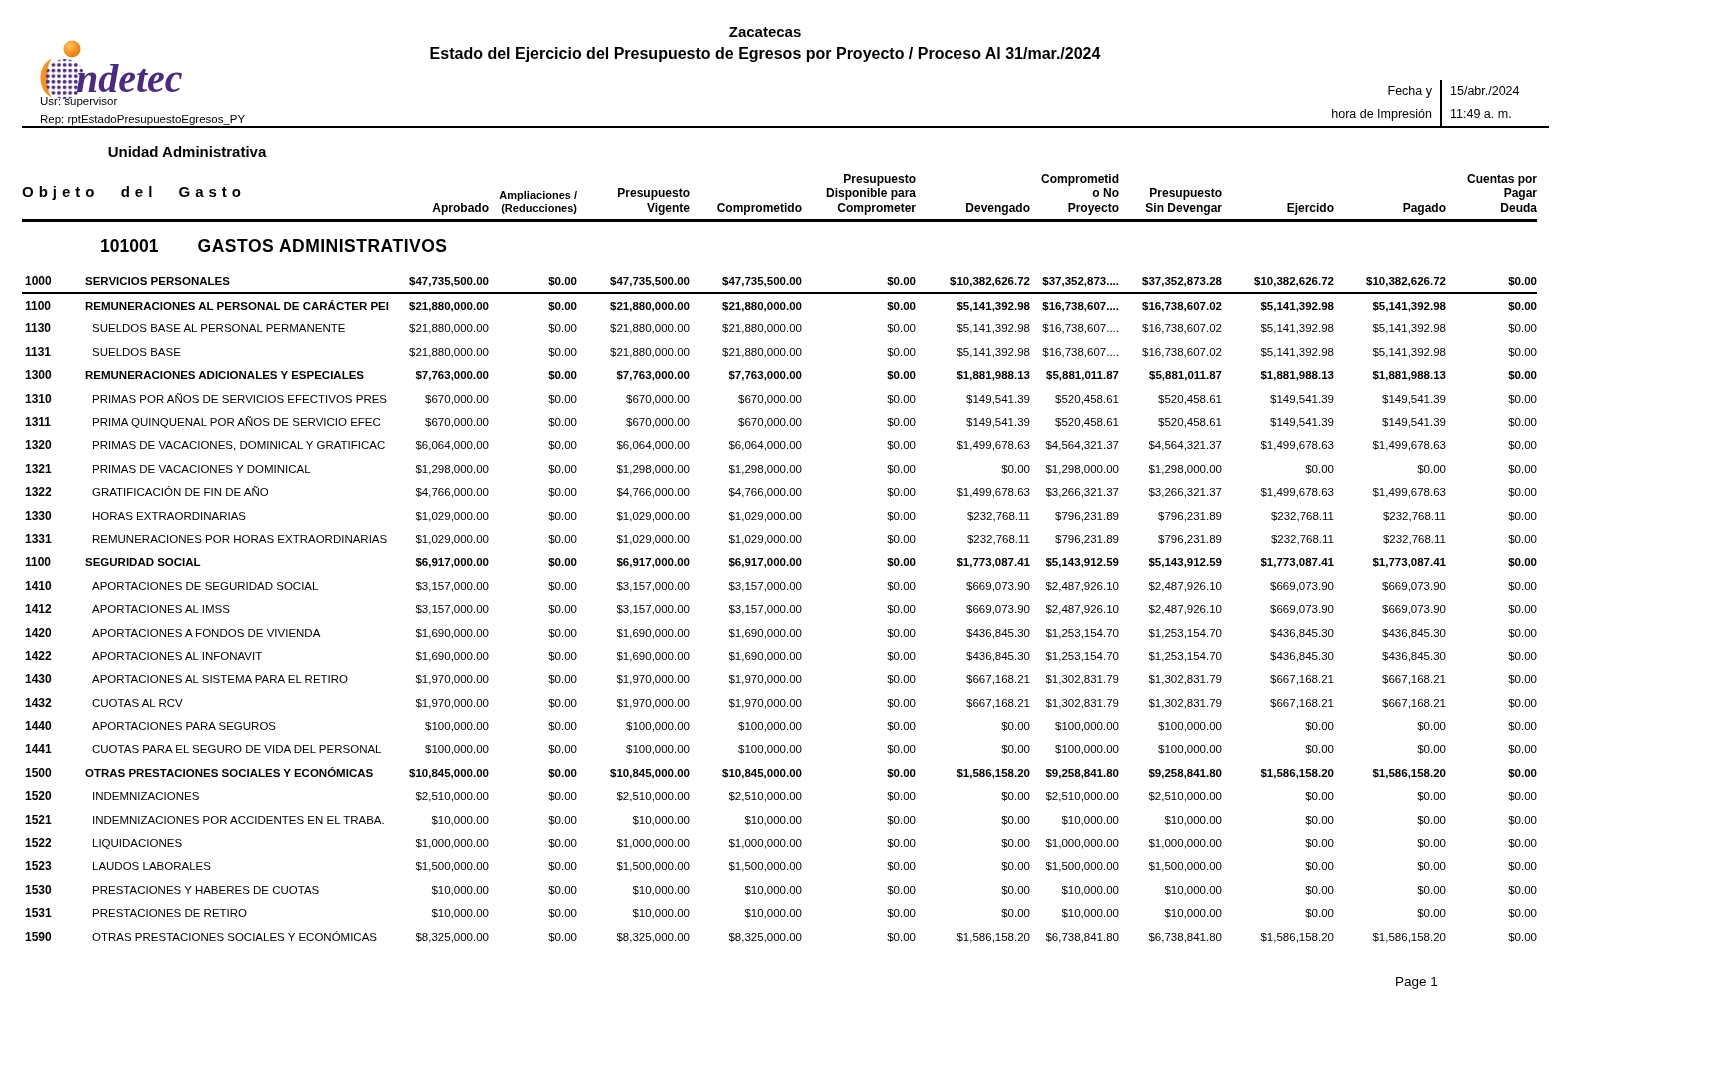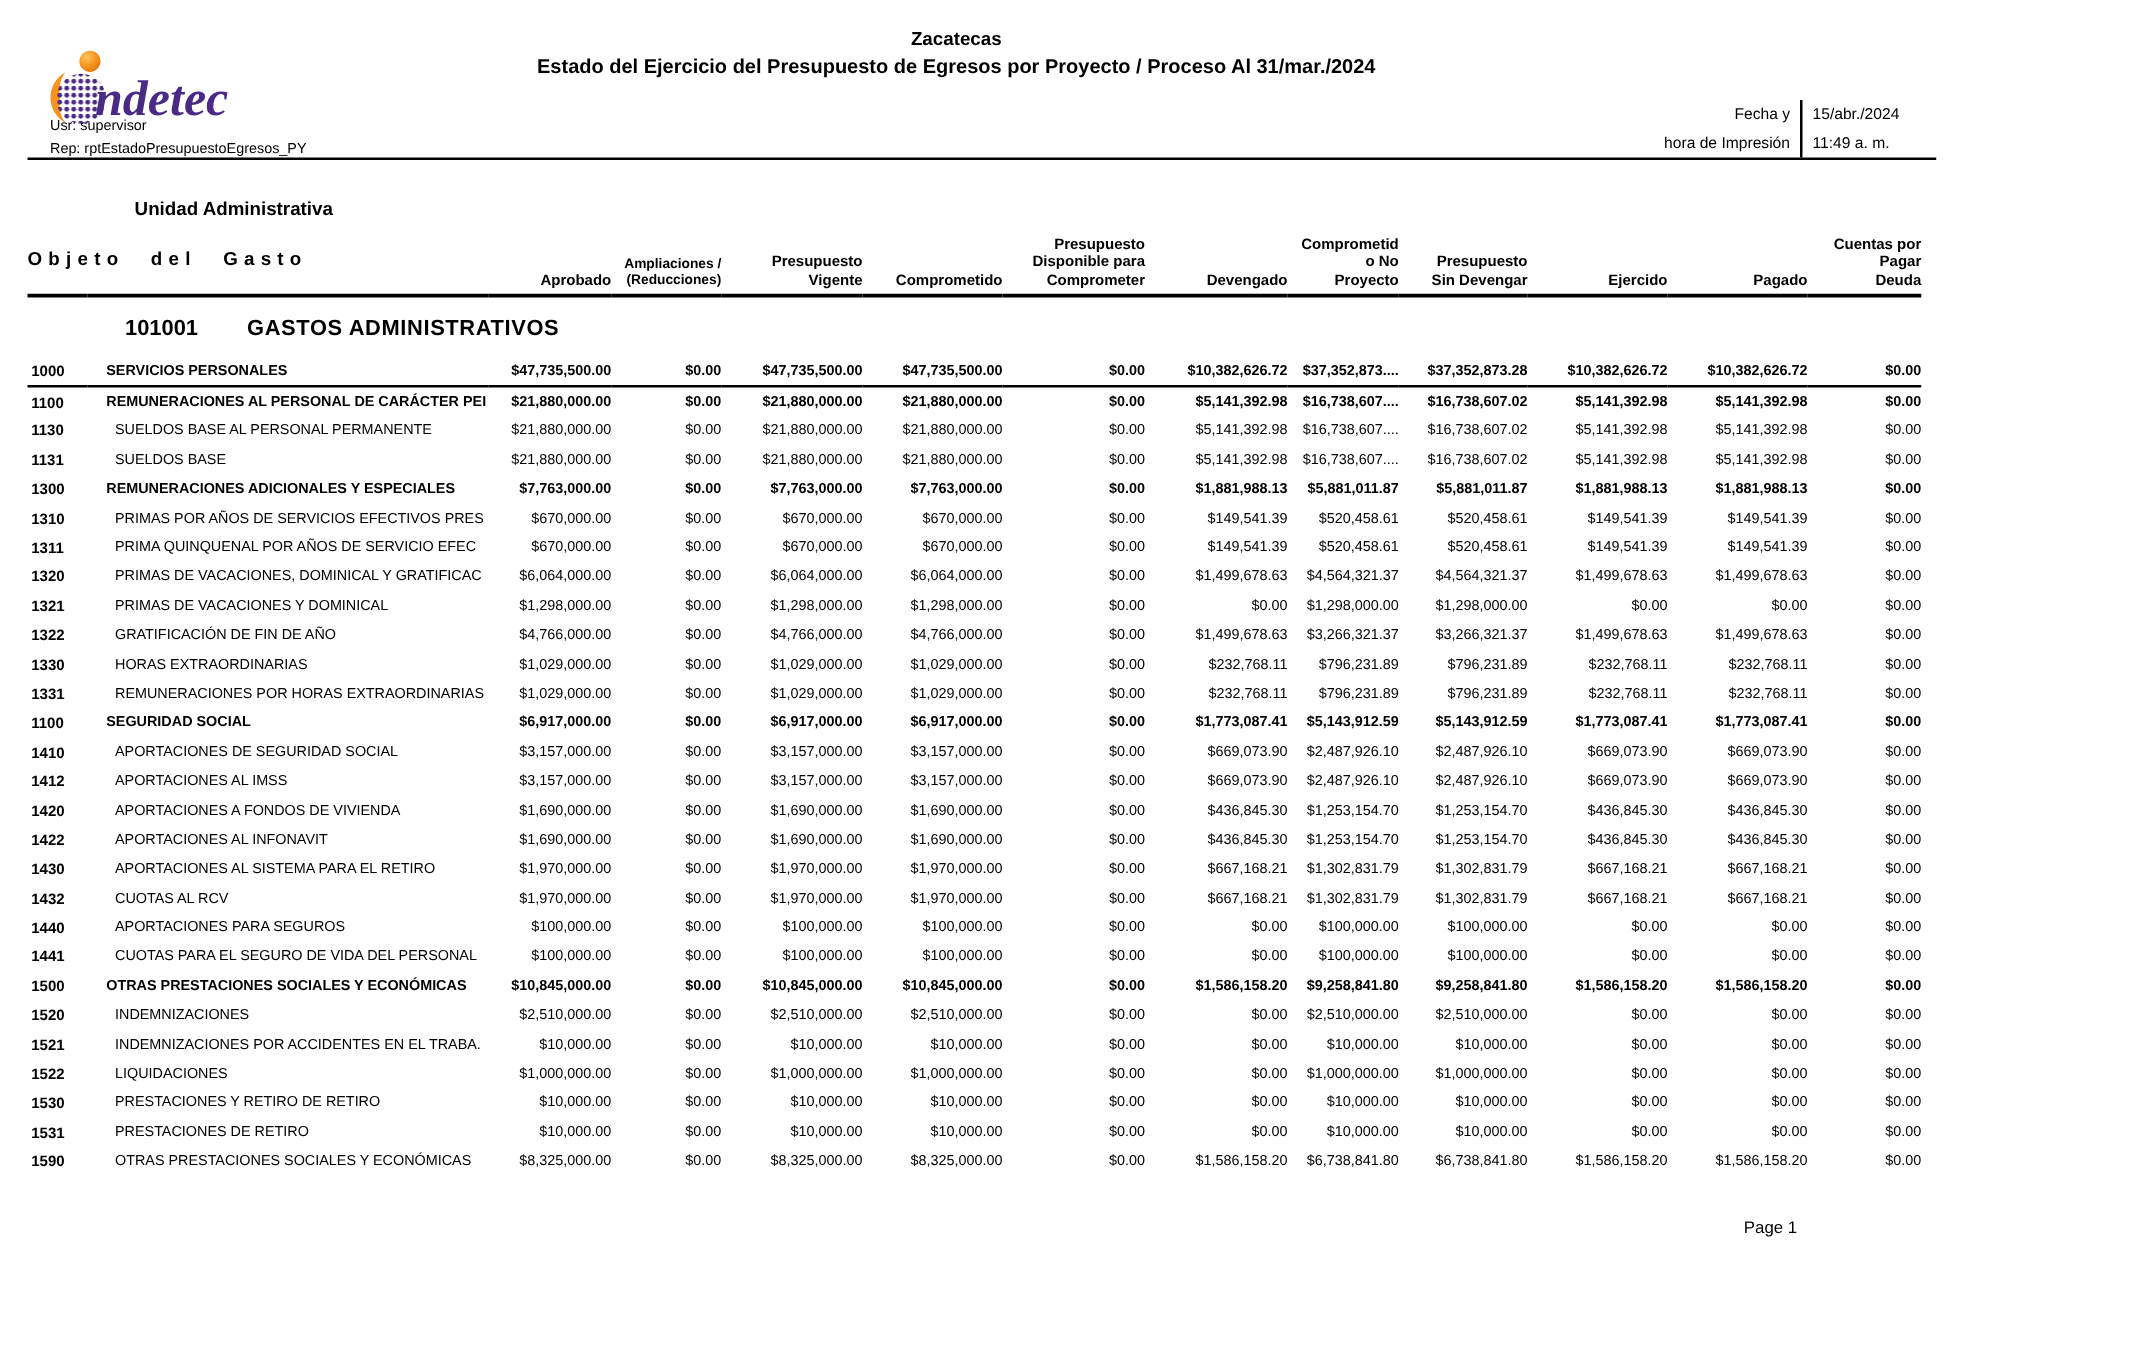--- a/index.html
+++ b/index.html
@@ -21,21 +21,21 @@
   .dateblock { position:absolute; top:80px; left:1318px; display:flex; font-size:12.5px; }
   .dlabels { width:114px; text-align:right; line-height:23px; }
   .ddiv { border-left:2px solid #000; margin:0 8px; }
   .dvalues { line-height:23px; }
 
   .rule-top { position:absolute; left:22px; top:126px; width:1527px; height:2px; background:#000; }
 
   table.report { position:absolute; left:22px; top:128px; width:1515px; border-collapse:collapse; table-layout:fixed; }
   thead th {
     vertical-align:bottom; text-align:right; font-size:12px; font-weight:bold;
-    white-space:pre-line; padding:16px 0 4px 0; border-bottom:3px solid #000; line-height:1.22;
+    white-space:pre-line; padding:0 0 4px 0; border-bottom:3px solid #000; line-height:1.22;
   }
   thead th:nth-child(3) { font-size:11px; }
   th.unit-obj { text-align:left; vertical-align:bottom; }
   .uh { text-align:center; width:330px; font-size:15px; font-weight:bold; }
   .oh { font-size:15px; font-weight:bold; letter-spacing:5px; word-spacing:12px; margin-top:7px; white-space:nowrap; }
 
   tr.section-row td { height:49px; vertical-align:middle; border:none; }
   .scode { font-size:17.5px; font-weight:bold; margin-left:78px; }
   .sname { font-size:17.5px; font-weight:bold; margin-left:36px; letter-spacing:0.5px; }
 
@@ -515,22 +515,37 @@
         <td class="num">$1,000,000.00</td>
         <td class="num">$0.00</td>
         <td class="num">$0.00</td>
         <td class="num">$1,000,000.00</td>
         <td class="num">$1,000,000.00</td>
         <td class="num">$0.00</td>
         <td class="num">$0.00</td>
         <td class="num">$0.00</td>
       </tr>
       <tr class="indent">
+        <td class="code">1523</td>
+        <td class="desc">LAUDOS LABORALES</td>
+        <td class="num">$1,500,000.00</td>
+        <td class="num">$0.00</td>
+        <td class="num">$1,500,000.00</td>
+        <td class="num">$1,500,000.00</td>
+        <td class="num">$0.00</td>
+        <td class="num">$0.00</td>
+        <td class="num">$1,500,000.00</td>
+        <td class="num">$1,500,000.00</td>
+        <td class="num">$0.00</td>
+        <td class="num">$0.00</td>
+        <td class="num">$0.00</td>
+      </tr>
+      <tr class="indent">
         <td class="code">1530</td>
-        <td class="desc">PRESTACIONES Y RETIRO DE RETIRO</td>
+        <td class="desc">PRESTACIONES Y HABERES DE CUOTAS</td>
         <td class="num">$10,000.00</td>
         <td class="num">$0.00</td>
         <td class="num">$10,000.00</td>
         <td class="num">$10,000.00</td>
         <td class="num">$0.00</td>
         <td class="num">$0.00</td>
         <td class="num">$10,000.00</td>
         <td class="num">$10,000.00</td>
         <td class="num">$0.00</td>
         <td class="num">$0.00</td>

